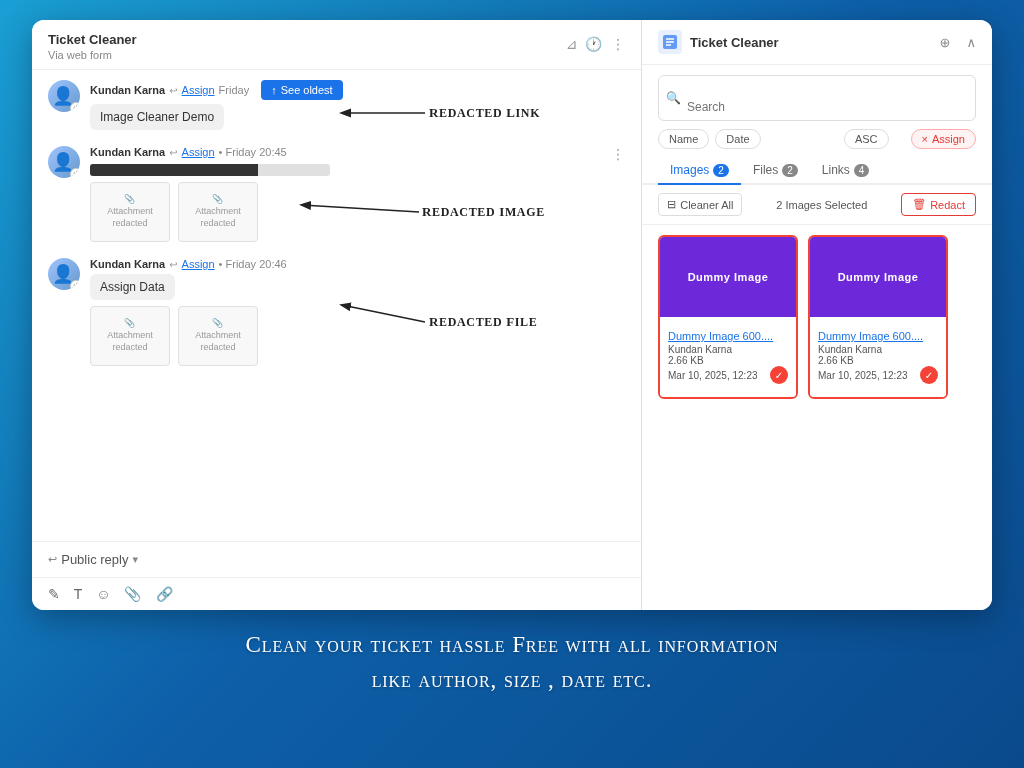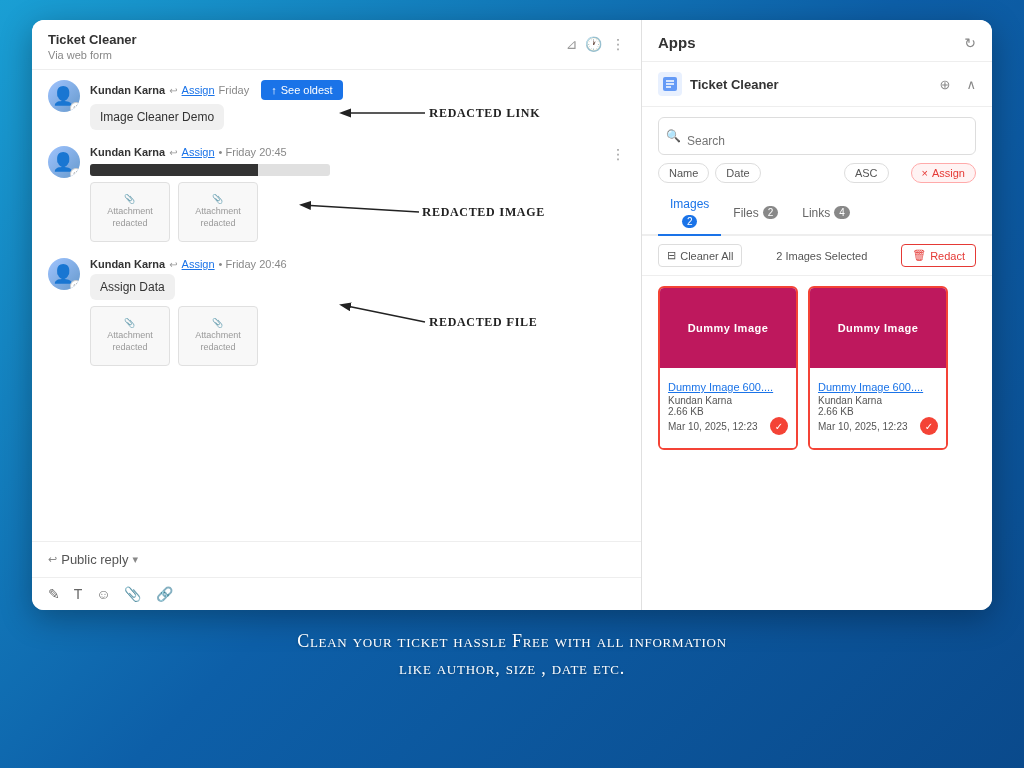--- a/index.html
+++ b/index.html
@@ -354,21 +354,21 @@
 
     .search-bar {
       margin: 10px 16px 8px;
       position: relative;
     }
 
     .search-input {
       width: 100%;
       border: 1px solid #ddd;
       border-radius: 6px;
-      padding: 16px 10px 6px 28px;
+      padding: 24px 10px 6px 28px;
       font-size: 12px;
       color: #333;
       outline: none;
     }
 
     .search-icon-pos {
       position: absolute;
       left: 8px;
       top: 50%;
       transform: translateY(-50%);
@@ -428,21 +428,20 @@
       border-bottom: 2px solid transparent;
       margin-bottom: -2px;
       display: flex;
       align-items: center;
       gap: 4px;
     }
 
     .tab-item.active {
       color: #1a73e8;
       border-bottom: 2px solid #1a73e8;
-      flex-direction: column;
     }
 
     .tab-badge {
       background: #1a73e8;
       color: #fff;
       border-radius: 10px;
       padding: 1px 5px;
       font-size: 10px;
     }
 
@@ -506,21 +505,21 @@
       width: 140px;
       border: 2px solid #f44336;
       border-radius: 6px;
       overflow: hidden;
       flex-shrink: 0;
     }
 
     .image-thumb {
       width: 100%;
       height: 80px;
-      background: #be185d;
+      background: #6d28d9;
       display: flex;
       align-items: center;
       justify-content: center;
       color: #fff;
       font-size: 11px;
       font-weight: 600;
       letter-spacing: 0.5px;
     }
 
     .image-info {
@@ -572,21 +571,21 @@
       color: #fff;
       font-size: 10px;
     }
 
     
     .bottom-text {
       margin-top: 18px;
       text-align: center;
       color: #fff;
       font-family: Georgia, 'Times New Roman', serif;
-      font-size: 18px;
+      font-size: 23px;
       font-variant: small-caps;
       letter-spacing: 0.04em;
       line-height: 1.5;
       text-shadow: 0 1px 3px rgba(0,0,0,0.3);
       max-width: 900px;
     }
   </style>
 </head>
 <body>
 
@@ -718,24 +717,20 @@
         <marker id="arrow" markerWidth="8" markerHeight="8" refX="6" refY="3" orient="auto">
           <path d="M0,0 L0,6 L8,3 z" fill="#222"></path>
         </marker>
       </defs>
     </svg>
 
   </div>
 
   <div class="right-panel">
 
-    <div class="apps-header">
-      <span class="apps-title">Apps</span>
-      <span class="refresh-icon">↻</span>
-    </div>
 
     <div class="ticket-cleaner-header">
       <div class="tc-icon">
         <svg width="16" height="16" viewBox="0 0 16 16">
           <rect x="1" y="1" width="14" height="14" rx="2" fill="#4285f4" opacity="0.8"></rect>
           <line x1="4" y1="5" x2="12" y2="5" stroke="#fff" stroke-width="1.5"></line>
           <line x1="4" y1="8" x2="12" y2="8" stroke="#fff" stroke-width="1.5"></line>
           <line x1="4" y1="11" x2="9" y2="11" stroke="#fff" stroke-width="1.5"></line>
         </svg>
       </div>

